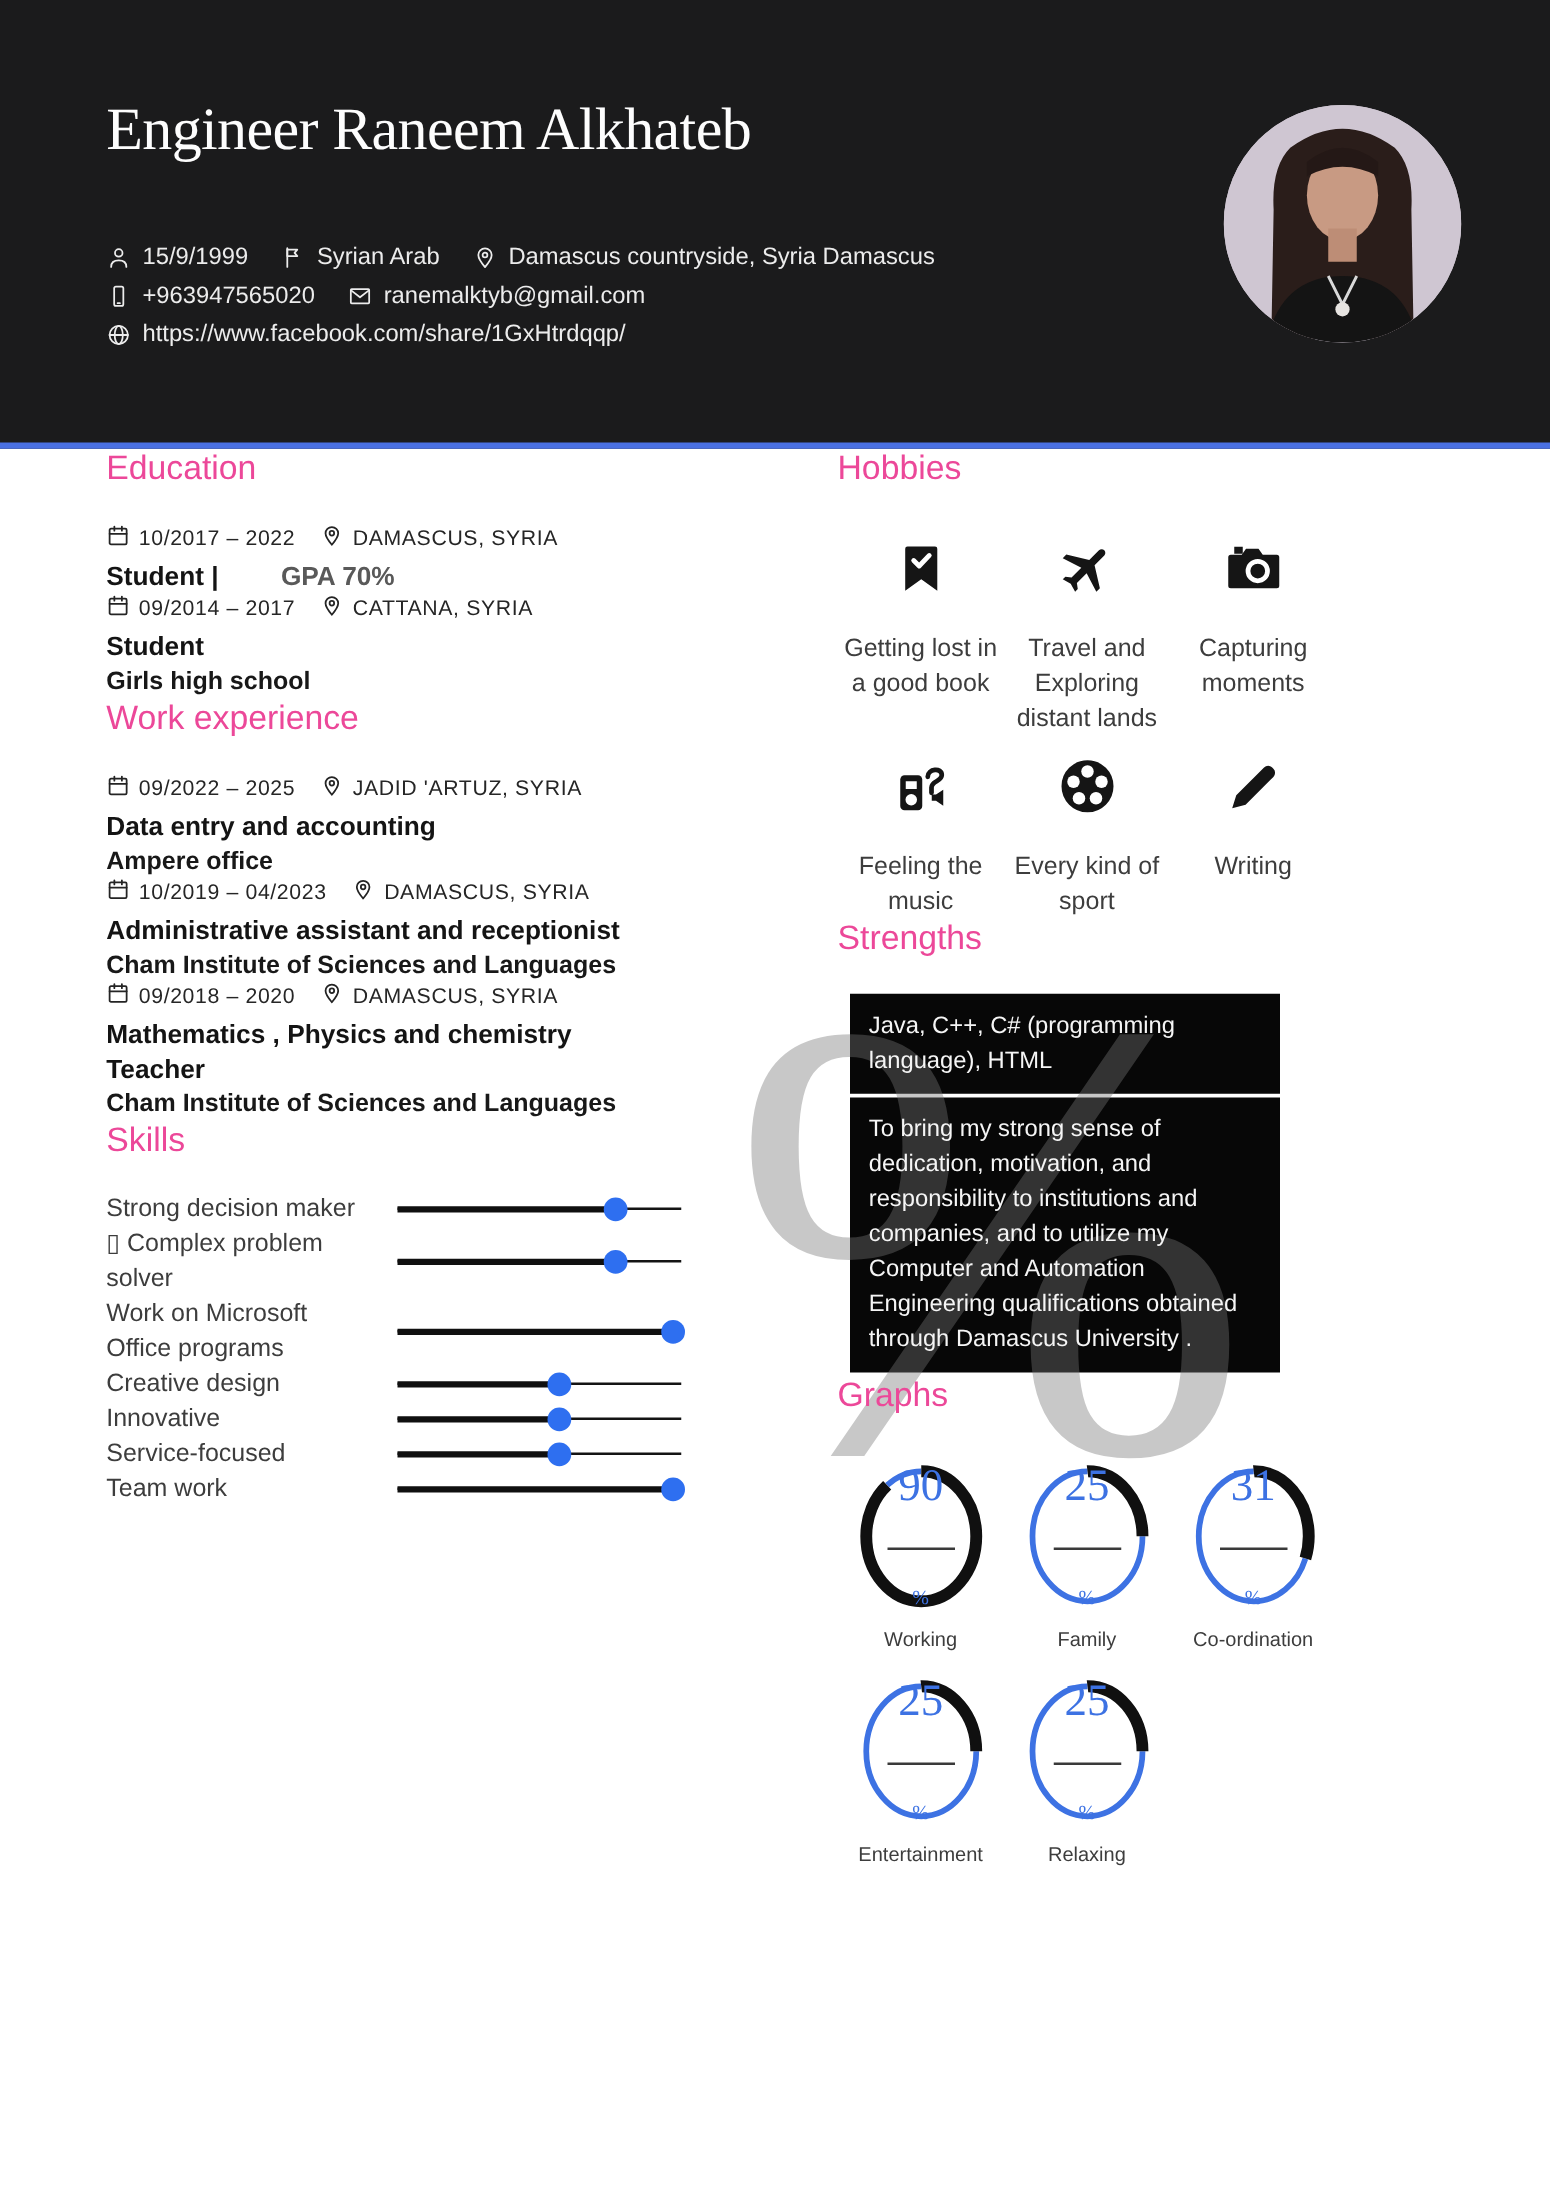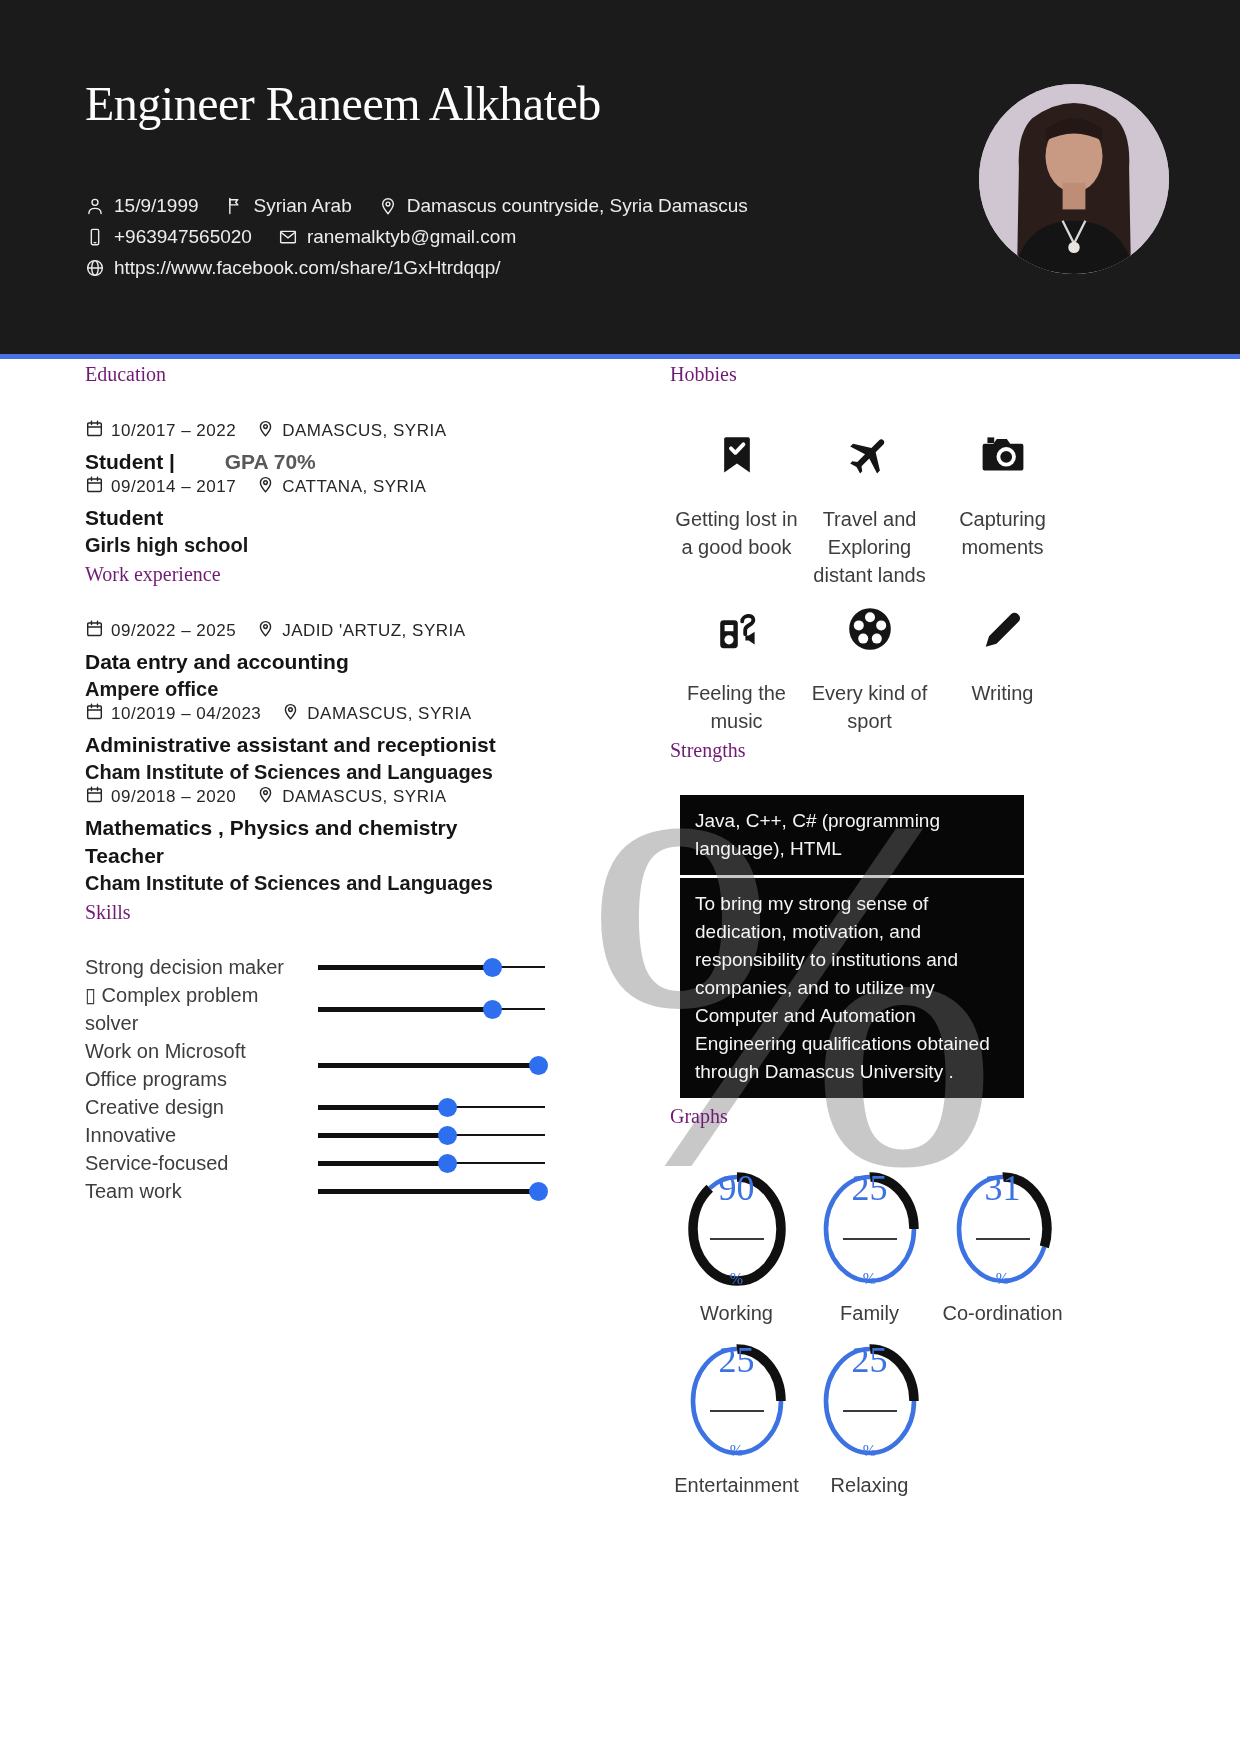--- a/index.html
+++ b/index.html
@@ -16,22 +16,22 @@
   .c-row{display:flex;align-items:center;gap:26px;height:31px;}
   .c-item{display:inline-flex;align-items:center;gap:9px;white-space:nowrap;justify-content:flex-end;}
   .c-item svg{display:block;}
   .photo{position:absolute;left:979px;top:84px;width:190px;height:190px;border-radius:50%;
          overflow:hidden;background:#cfc6d2;}
   .photo svg{display:block;}
 
   
   .col-left {position:absolute;left:85px; top:359px;width:460px;}
   .col-right{position:absolute;left:670px;top:359px;width:400px;}
-  h2.sec{margin:0;font-family:Liberation Serif, serif;font-weight:400;
-         font-size:20px;line-height:30px;color:#701a75;position:relative;z-index:2;}
+  h2.sec{margin:0;font-family:Liberation Sans, sans-serif;font-weight:400;
+         font-size:27px;line-height:30px;color:#ec4899;position:relative;z-index:2;}
   .mt-edu{margin-top:62px;} .mt-work{margin-top:76px;} .mt-skills{margin-top:55px;}
   .mt-hob{margin-top:62px;} .mt-str{margin-top:44px;} .mt-gra{margin-top:42px;}
 
   
   .entry{}
   .entry.first{margin-top:31px;}
   .meta{display:flex;align-items:center;gap:20px;font-size:17px;color:#262626;
         letter-spacing:0.5px;height:22px;}
   .m-item{display:inline-flex;align-items:center;gap:7px;white-space:nowrap;}
   .role{margin-top:6px;font-size:21px;font-weight:bold;color:#141414;line-height:28px;
@@ -64,21 +64,21 @@
   
   .g-grid{margin-top:40px;display:grid;grid-template-columns:repeat(3,133px);row-gap:16px;
           position:relative;z-index:2;}
   .g-cell{display:flex;flex-direction:column;align-items:center;}
   .gauge{position:relative;width:106px;height:116px;}
   .gcenter{position:absolute;inset:0;display:flex;flex-direction:column;align-items:center;
            justify-content:space-between;font-family:"Liberation Serif","DejaVu Serif",serif;color:#3d72e3;}
   .gval{font-size:36px;line-height:34px;}
   .gdiv{width:54px;border-top:2px solid #3a3a3a;margin:4px 0 3px 0;}
   .gpct{font-size:16px;line-height:16px;}
-  .g-lab{margin-top:12px;font-size:20px;line-height:28px;color:#3d3d3d;text-align:left;}
+  .g-lab{margin-top:12px;font-size:16px;line-height:28px;color:#3d3d3d;text-align:left;}
 
   
   .watermark{position:absolute;left:584px;top:742px;z-index:1;pointer-events:none;
              font-family:"Liberation Serif","DejaVu Serif",serif;font-size:500px;line-height:1;
              color:rgba(118,118,118,0.40);}
 </style>
 </head>
 <body>
 
 <div class="page">

